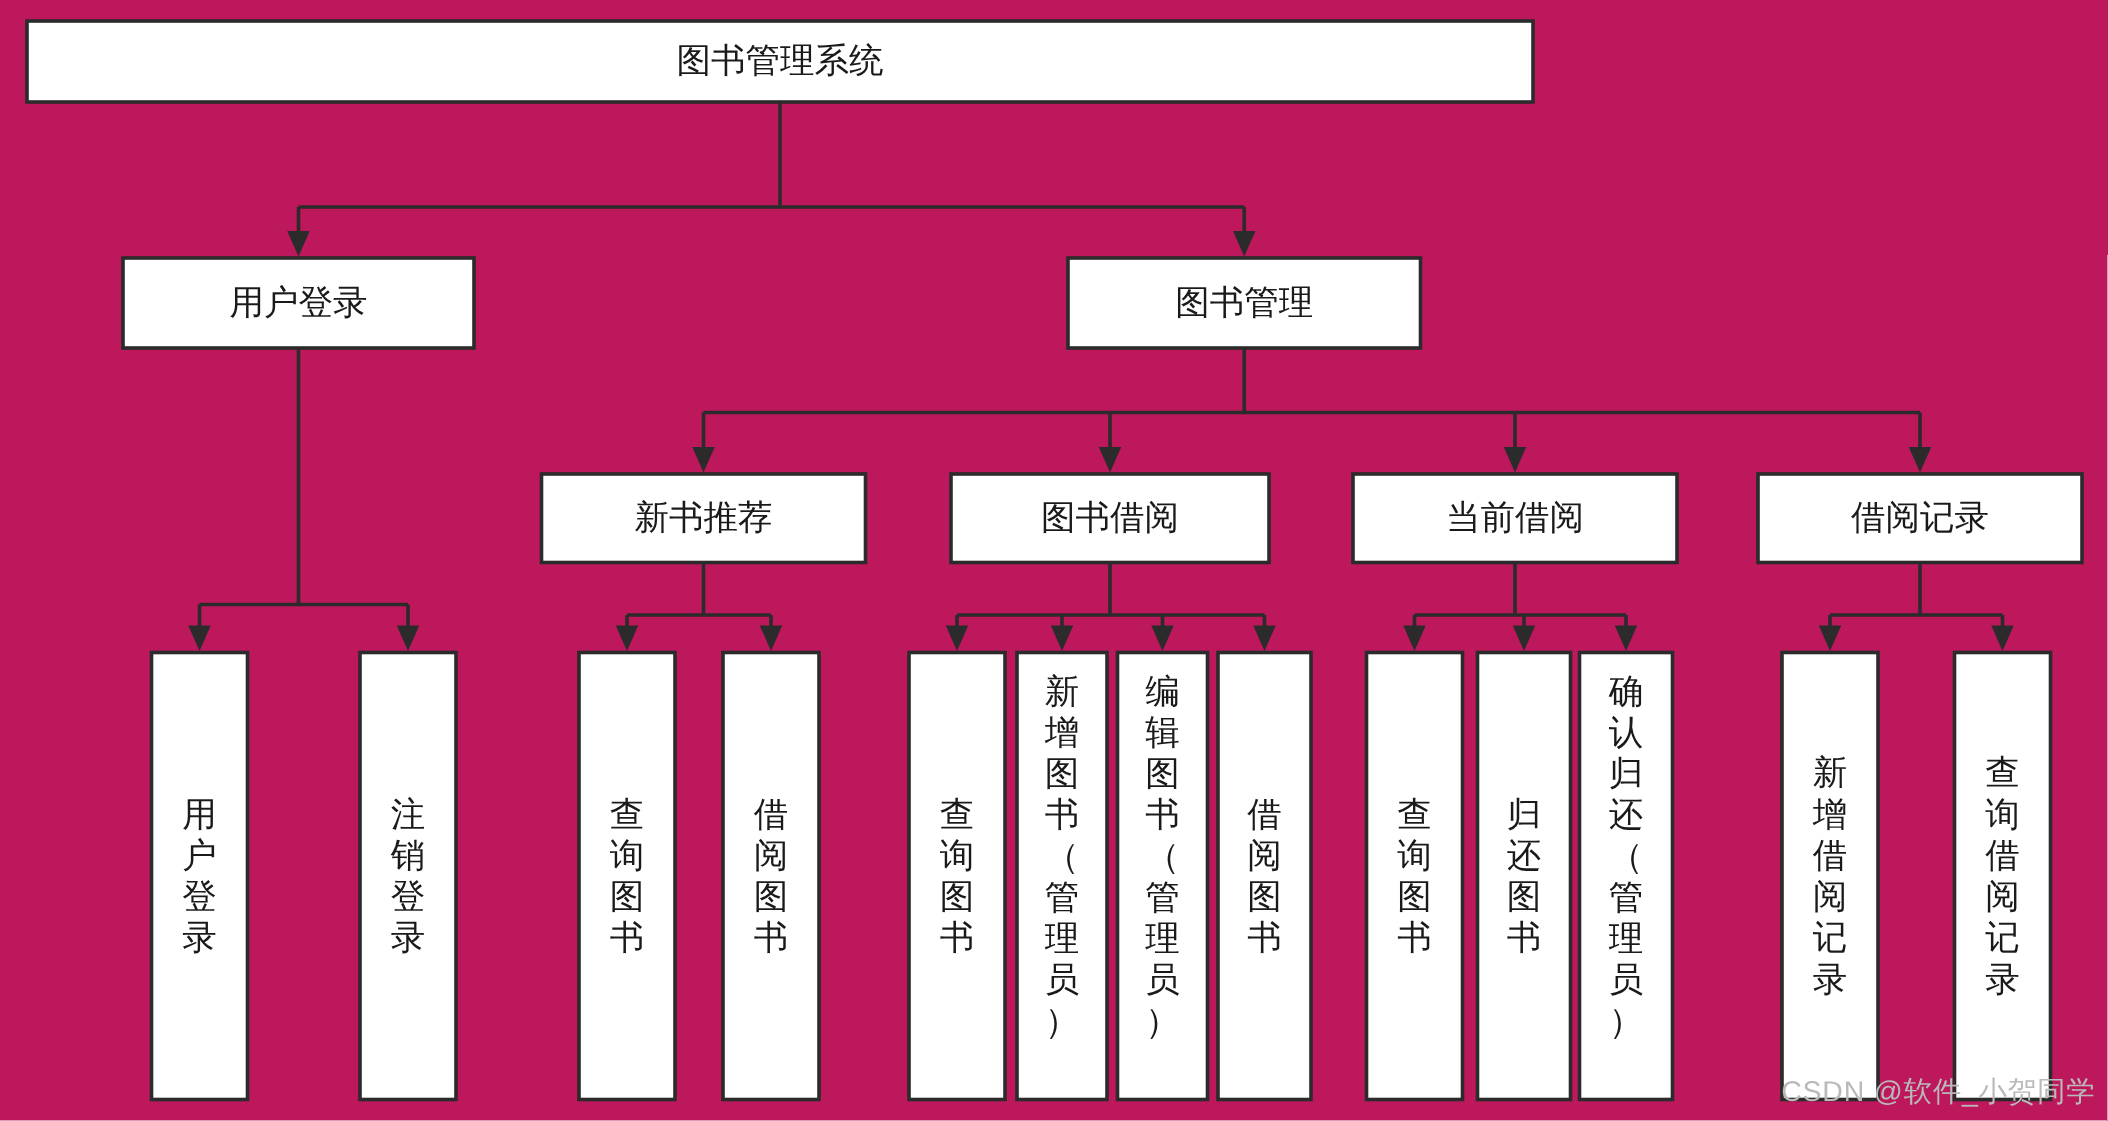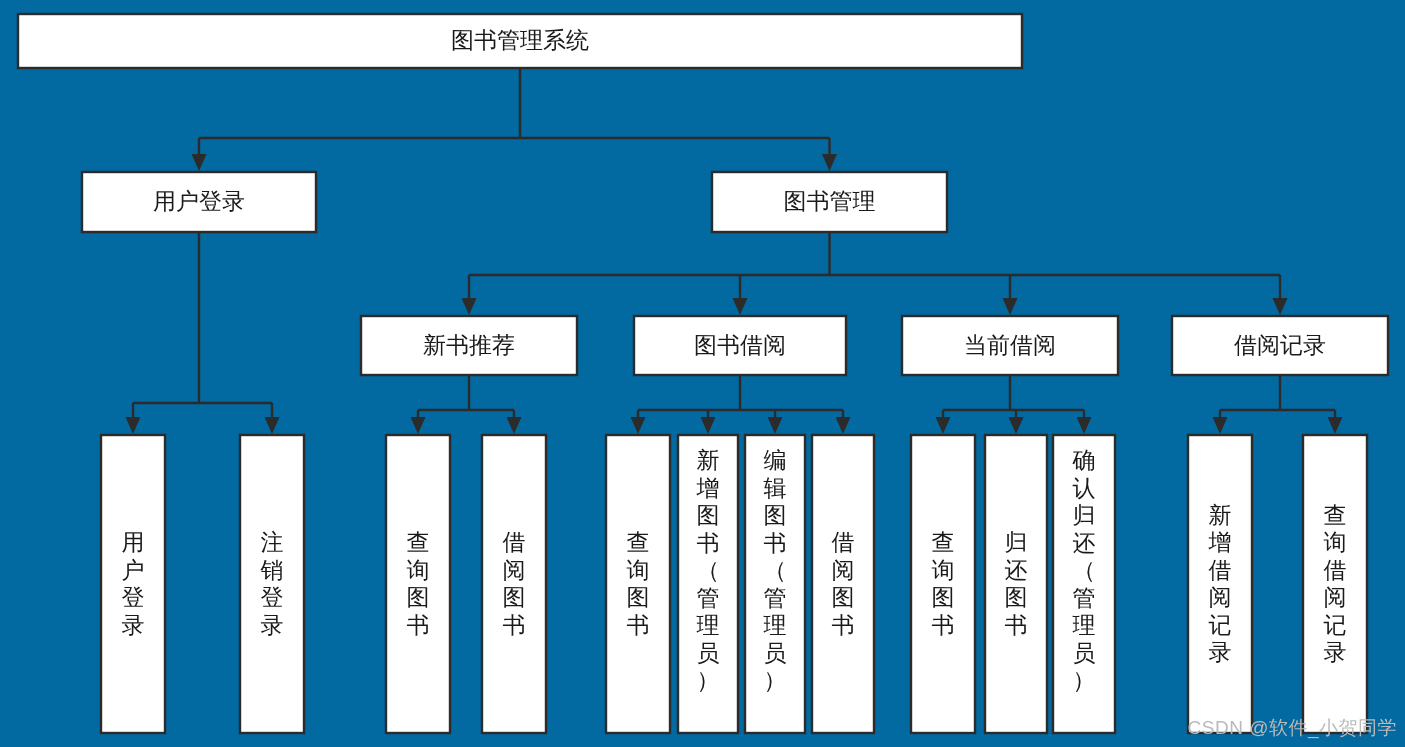--- a/index.html
+++ b/index.html
@@ -4,21 +4,21 @@
 <style>
   html, body {
     margin: 0;
     padding: 0;
     background: #ffffff;
   }
   #root-canvas {
     position: relative;
     width: 1405px;
     height: 747px;
-    background: #0369a1;
+    background: #be185d;
     overflow: hidden;
     font-family: "Liberation Sans", "DejaVu Sans", sans-serif;
   }
   #diagram-svg {
     position: absolute;
     top: 0; left: 0;
     width: 1405px;
     height: 747px;
   }
   .node-box {

